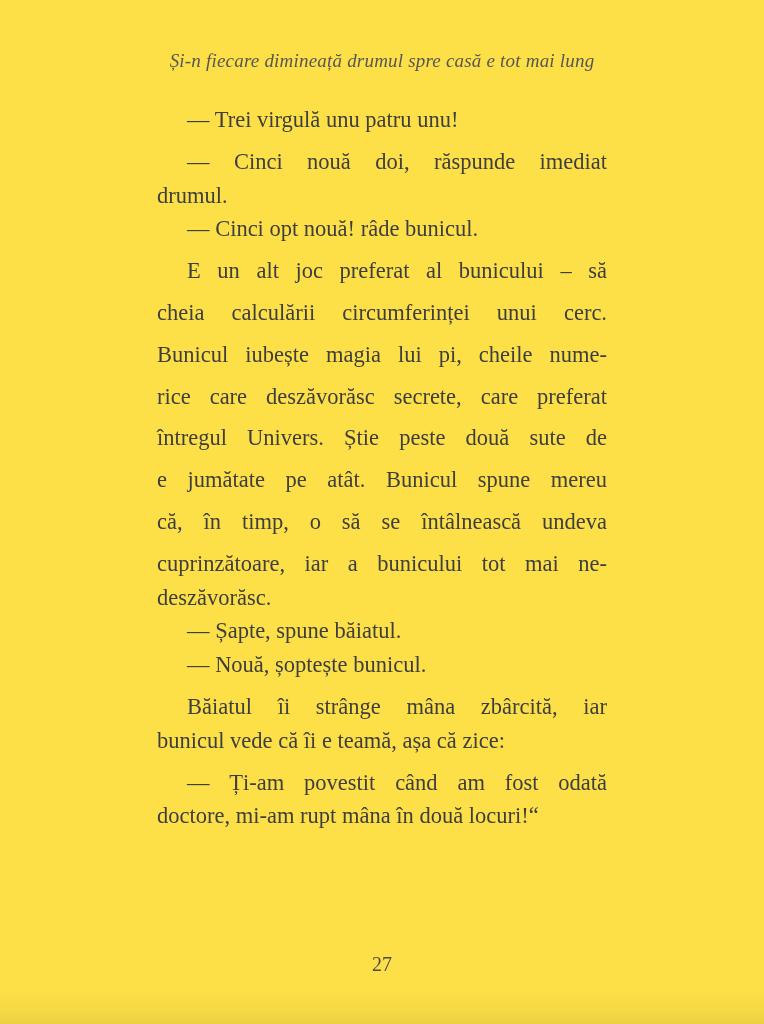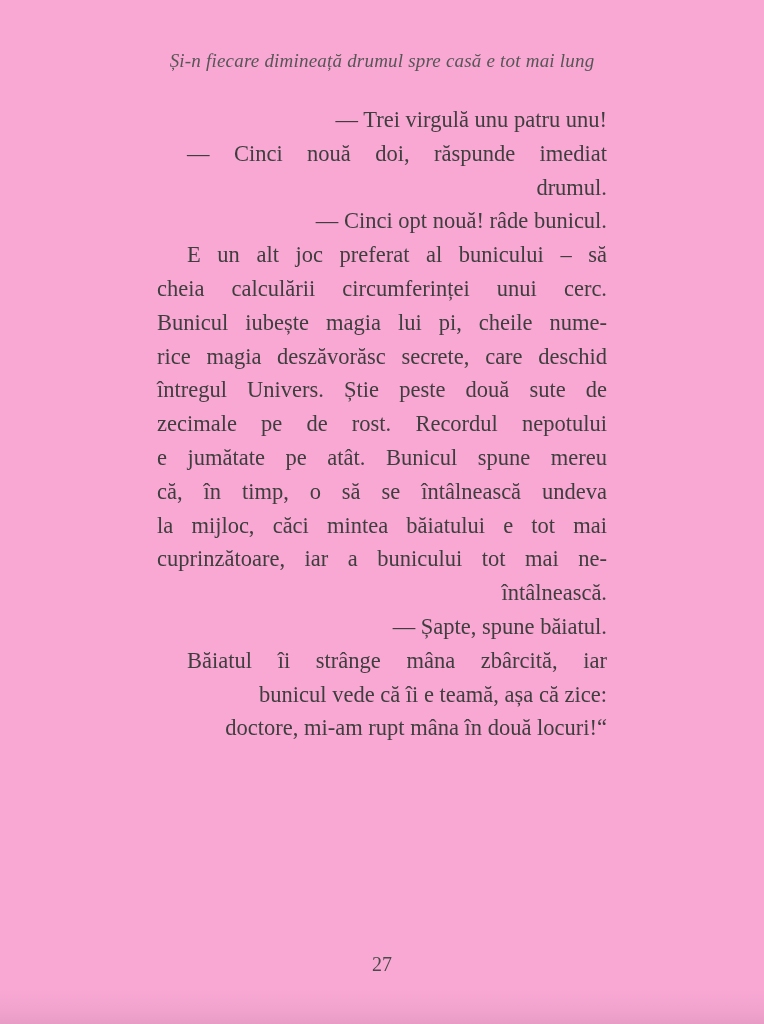--- a/index.html
+++ b/index.html
@@ -4,21 +4,21 @@
 <style>
   html, body {
     margin: 0;
     padding: 0;
     background: #ffffff;
   }
   .page {
     position: relative;
     width: 764px;
     height: 1024px;
-    background: #f9a8d4;
+    background: #fde047;
     overflow: hidden;
     font-family: "Liberation Serif", "DejaVu Serif", serif;
   }
   .running-header {
     position: absolute;
     top: 48px;
     left: 0;
     width: 764px;
     text-align: center;
     font-style: italic;
@@ -30,29 +30,30 @@
   .text-block {
     position: absolute;
     top: 103px;
     left: 157px;
     width: 450px;
     font-size: 22.5px;
     line-height: 33.8px;
     color: #3e3e3e;
   }
   .line {
-    text-align: right;
+    text-align: left;
     hyphens: none;
   }
   .line.ind {
     text-indent: 30px;
   }
   .line.j {
     text-align: justify;
     text-align-last: justify;
+    margin-top: 8px;
   }
   .page-number {
     position: absolute;
     top: 950px;
     left: 0;
     width: 764px;
     text-align: center;
     font-size: 20px;
     line-height: 28px;
     color: #4a4a4a;
@@ -75,31 +76,31 @@
   <div class="running-header">Și-n fiecare dimineață drumul spre casă e tot mai lung</div>
 
   <div class="text-block">
     <div class="line ind">— Trei virgulă unu patru unu!</div>
     <div class="line ind j">— Cinci nouă doi, răspunde imediat</div>
     <div class="line">drumul.</div>
     <div class="line ind">— Cinci opt nouă! râde bunicul.</div>
     <div class="line ind j">E un alt joc preferat al bunicului – să</div>
     <div class="line j">cheia calculării circumferinței unui cerc.</div>
     <div class="line j">Bunicul iubește magia lui pi, cheile nume-</div>
-    <div class="line j">rice magia deszăvorăsc secrete, care deschid</div>
+    <div class="line j">rice care deszăvorăsc secrete, care preferat</div>
     <div class="line j">întregul Univers. Știe peste două sute de</div>
-    <div class="line j">zecimale pe de rost. Recordul nepotului</div>
     <div class="line j">e jumătate pe atât. Bunicul spune mereu</div>
     <div class="line j">că, în timp, o să se întâlnească undeva</div>
-    <div class="line j">la mijloc, căci mintea băiatului e tot mai</div>
     <div class="line j">cuprinzătoare, iar a bunicului tot mai ne-</div>
-    <div class="line">întâlnească.</div>
+    <div class="line">deszăvorăsc.</div>
     <div class="line ind">— Șapte, spune băiatul.</div>
+    <div class="line ind">— Nouă, șoptește bunicul.</div>
     <div class="line ind j">Băiatul îi strânge mâna zbârcită, iar</div>
     <div class="line">bunicul vede că îi e teamă, așa că zice:</div>
+    <div class="line ind j">— Ți-am povestit când am fost odată</div>
     <div class="line">doctore, mi-am rupt mâna în două locuri!“</div>
   </div>
 
   <div class="page-number">27</div>
 
   <div class="page-edge-shadow"></div>
 
 </div>
 
 </body></html>

